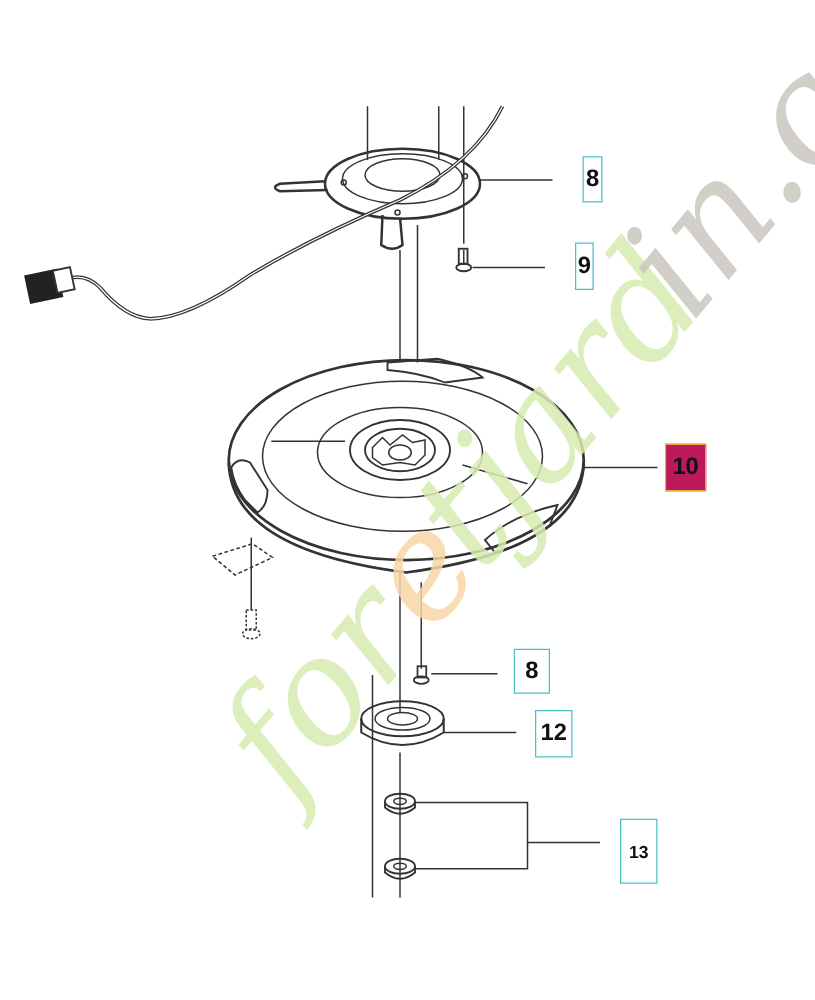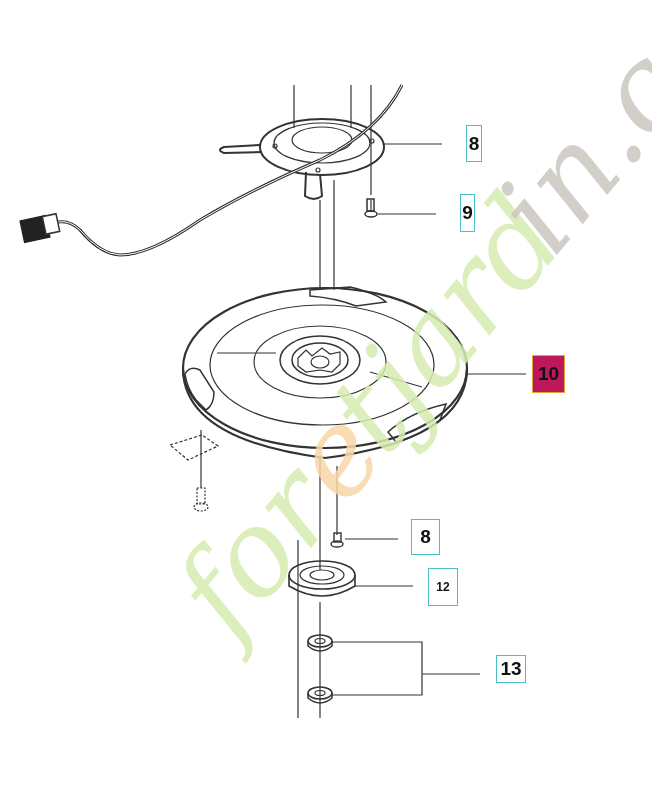--- a/index.html
+++ b/index.html
@@ -134,18 +134,18 @@
 </div>
 <div class="callout" style="left:460px;top:194px;width:15px;height:38px;font-size:19px;">
   <span>9</span>
 </div>
 <div class="callout highlight" style="left:532px;top:355px;width:33px;height:38px;font-size:19px;">
   <span>10</span>
 </div>
 <div class="callout" style="left:411px;top:519px;width:29px;height:36px;font-size:19px;">
   <span>8</span>
 </div>
-<div class="callout" style="left:428px;top:568px;width:30px;height:38px;font-size:12px;">
+<div class="callout" style="left:428px;top:568px;width:30px;height:38px;font-size:19px;">
   <span>12</span>
 </div>
-<div class="callout" style="left:496px;top:655px;width:30px;height:28px;font-size:19px;">
+<div class="callout" style="left:496px;top:655px;width:30px;height:52px;font-size:14px;">
   <span>13</span>
 </div>
 
 </body></html>

